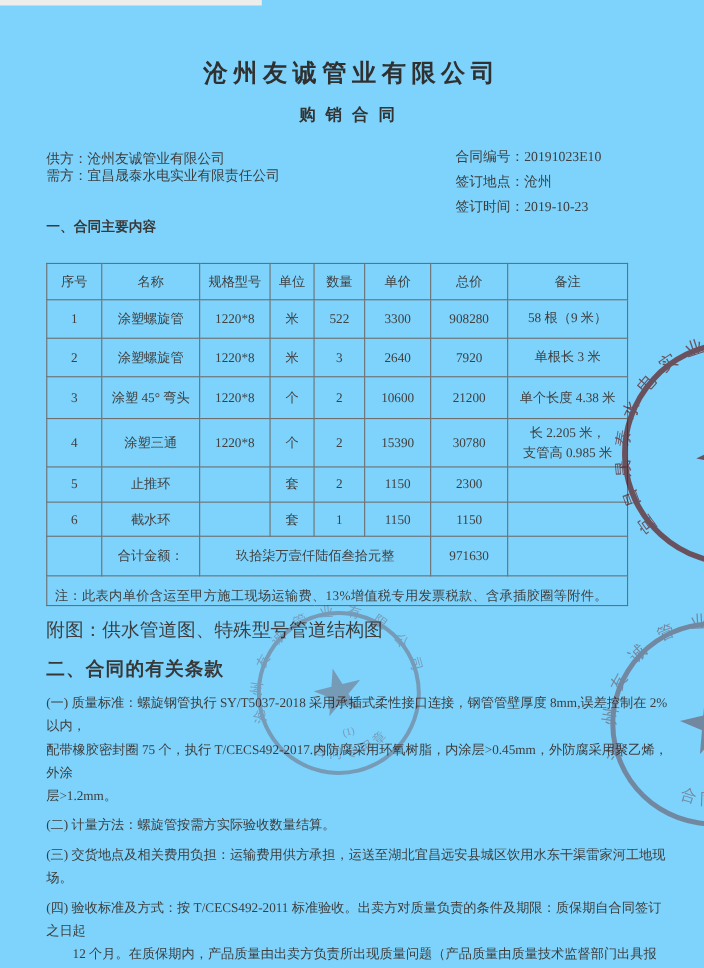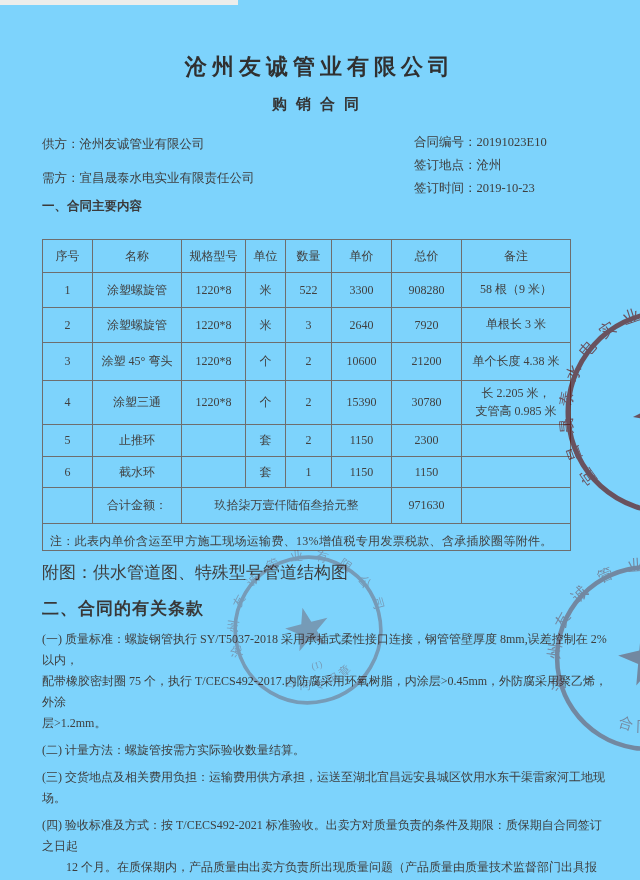--- a/index.html
+++ b/index.html
@@ -14,21 +14,21 @@
     text-align:center;font-size:22px;font-weight:600;color:#303030;
     letter-spacing:5px;margin-right:12px;
   }
   .h2{
     text-align:center;font-size:15px;font-weight:600;color:#343434;
     letter-spacing:9px;margin-top:13px;margin-right:12px;
   }
   .meta{position:relative;height:58px;margin-top:22px;font-size:12.5px;}
   .meta-left .meta-line{position:absolute;left:0;white-space:nowrap;}
   .meta-line.supplier{top:0;}
-  .meta-line.buyer{top:34px;font-family:Liberation Serif, serif;}
+  .meta-line.buyer{top:16px;font-family:Liberation Serif, serif;}
   .meta-right{position:absolute;left:372px;top:-2px;}
   .meta-right .meta-line{margin-bottom:6px;white-space:nowrap;}
   .sec{font-size:12.5px;font-weight:600;color:#3a3a3a;margin-top:4px;}
   table.items{
     border-collapse:collapse;margin-top:24px;width:528px;
     font-size:12px;color:#414141;table-layout:fixed;
   }
   table.items th,table.items td{
     border:1px solid #6e6e6e;text-align:center;vertical-align:middle;
     padding:2px 3px;font-weight:normal;overflow:hidden;
@@ -191,21 +191,21 @@
         <div class="term-line">配带橡胶密封圈 75 个，执行 T/CECS492-2017.内防腐采用环氧树脂，内涂层&gt;0.45mm，外防腐采用聚乙烯，外涂</div>
         <div class="term-line">层&gt;1.2mm。</div>
       </div>
       <div class="term">
         <div class="term-line">(二) 计量方法：螺旋管按需方实际验收数量结算。</div>
       </div>
       <div class="term">
         <div class="term-line">(三) 交货地点及相关费用负担：运输费用供方承担，运送至湖北宜昌远安县城区饮用水东干渠雷家河工地现场。</div>
       </div>
       <div class="term">
-        <div class="term-line">(四) 验收标准及方式：按 T/CECS492-2021 标准验收。出卖方对质量负责的条件及期限：质保期自合同签订之日起</div>
+        <div class="term-line">(四) 验收标准及方式：按 T/CECS492-2011 标准验收。出卖方对质量负责的条件及期限：质保期自合同签订之日起</div>
         <div class="term-line">　　12 个月。在质保期内，产品质量由出卖方负责所出现质量问题（产品质量由质量技术监督部门出具报告），出</div>
       </div>
     </div>
 
   <div class="stamp stamp-buyer">
     <svg width="220" height="220" viewBox="-110 -110 220 220">
       <g transform="rotate(-26)" stroke="#cf403c" fill="#cf403c">
         <circle class="seal-ring" cx="0" cy="0" r="100" stroke="#cf403c"></circle>
         <path id="arcTopBuyer" d="M -82 52 A 97 97 0 1 1 82 52" fill="none" stroke="none"></path>
         <path id="arcBotBuyer" d="M -52 62 A 81 81 0 0 0 52 62" fill="none" stroke="none"></path>

